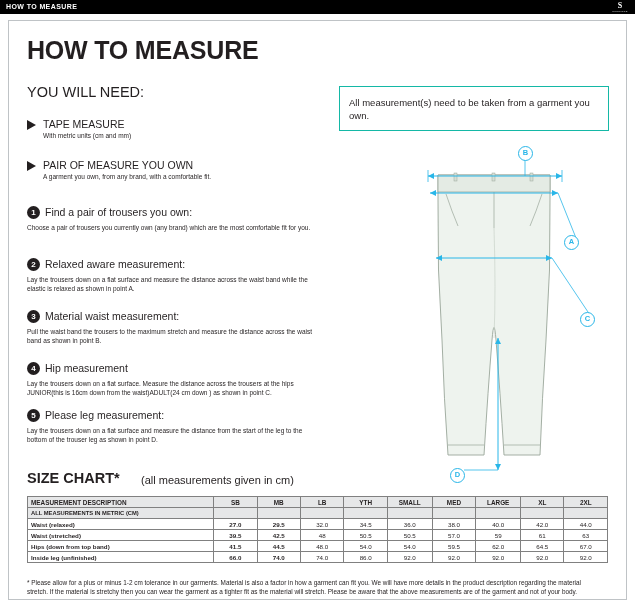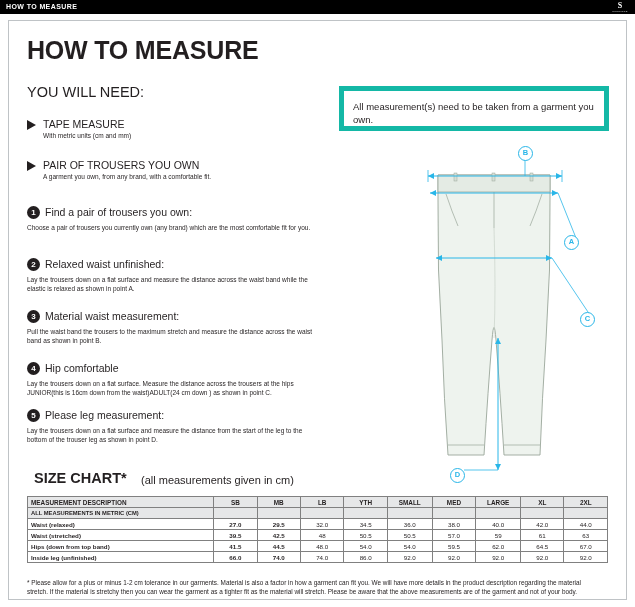--- a/index.html
+++ b/index.html
@@ -149,21 +149,21 @@
   .step.s1 { top: 206px; }
   .step.s2 { top: 258px; }
   .step.s3 { top: 310px; }
   .step.s4 { top: 362px; }
   .step.s5 { top: 409px; }
   
   .callout {
     position: absolute;
     left: 339px; top: 86px;
     width: 270px; height: 45px;
-    border: 5px solid #14b8a6;
+    border: 1px solid #14b8a6;
     box-sizing: border-box;
   }
   .callout span {
     position: absolute;
     left: 9px; top: 9px;
     width: 252px;
     font-size: 9.5px;
     line-height: 13px;
     color: #231f20;
   }
@@ -190,21 +190,20 @@
   .badge.bB { left: 518px; top: 146px; }
   .badge.bC { left: 580px; top: 312px; }
   .badge.bD { left: 450px; top: 468px; }
   
   .sizechart-title {
     position: absolute;
     left: 27px; top: 470px;
     font-size: 14.5px;
     font-weight: bold;
     color: #231f20;
-    margin-left: 7px;
   }
   .sizechart-note {
     position: absolute;
     left: 141px; top: 474px;
     font-size: 11px;
     color: #231f20;
   }
   table.sizes {
     position: absolute;
     left: 27px; top: 496px;
@@ -276,46 +275,46 @@
   <div class="h1">HOW TO MEASURE</div>
   <div class="h2">YOU WILL NEED:</div>
 
   <div class="need n1">
     <span class="tri"></span>
     <span class="ttl">TAPE MEASURE</span>
     <span class="sub">With metric units (cm and mm)</span>
   </div>
   <div class="need n2">
     <span class="tri"></span>
-    <span class="ttl">PAIR OF TROUSERS YOU OWN</span>
+    <span class="ttl">PAIR OF MEASURE YOU OWN</span>
     <span class="sub">A garment you own, from any brand, with a comfortable fit.</span>
   </div>
 
   <div class="callout">
     <span>All measurement(s) need to be taken from a garment you own.</span>
   </div>
 
   <div class="step s1">
     <span class="num">1</span>
     <span class="ttl">Find a pair of trousers you own:</span>
     <span class="body">Choose a pair of trousers you currently own (any brand) which are the most comfortable fit for you.</span>
   </div>
   <div class="step s2">
     <span class="num">2</span>
-    <span class="ttl">Relaxed waist unfinished:</span>
+    <span class="ttl">Relaxed aware measurement:</span>
     <span class="body">Lay the trousers down on a flat surface and measure the distance across the waist band while the elastic is relaxed as shown in point A.</span>
   </div>
   <div class="step s3">
     <span class="num">3</span>
     <span class="ttl">Material waist measurement:</span>
     <span class="body">Pull the waist band the trousers to the maximum stretch and measure the distance across the waist band as shown in point B.</span>
   </div>
   <div class="step s4">
     <span class="num">4</span>
-    <span class="ttl">Hip comfortable</span>
+    <span class="ttl">Hip measurement</span>
     <span class="body">Lay the trousers down on a flat surface. Measure the distance across the trousers at the hips JUNIOR(this is 16cm down from the waist)ADULT(24 cm down ) as shown in point C.</span>
   </div>
   <div class="step s5">
     <span class="num">5</span>
     <span class="ttl">Please leg measurement:</span>
     <span class="body">Lay the trousers down on a flat surface and measure the distance from the start of the leg to the bottom of the trouser leg as shown in point D.</span>
   </div>
 
   <div class="illus">
     <svg width="220" height="340" viewBox="0 0 220 340">

